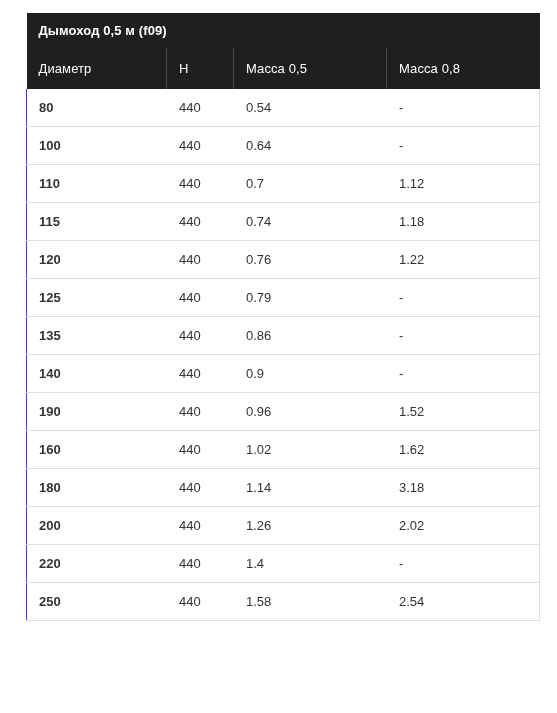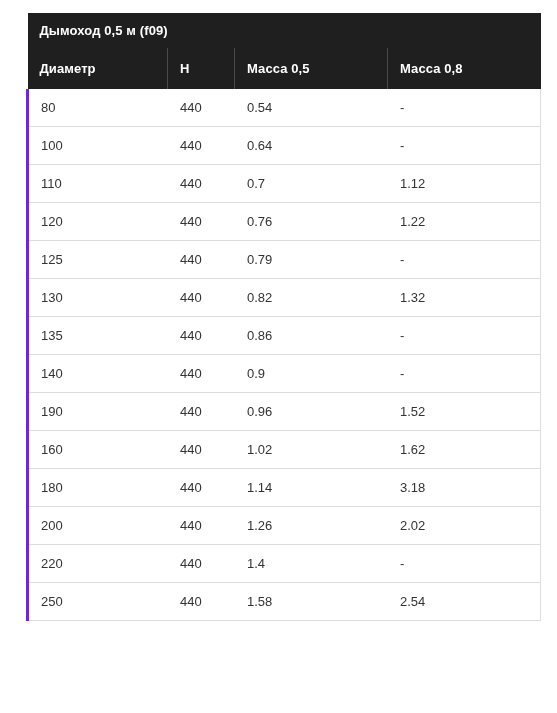--- a/index.html
+++ b/index.html
@@ -40,21 +40,21 @@
     font-size: 13px;
     padding: 10px 0 10px 12px;
     border: none;
     letter-spacing: 0.1px;
   }
 
   
   tr.head-row th {
     background: #1f1f1f;
     color: #ffffff;
-    font-weight: bold;
+    font-weight: normal;
     font-size: 13px;
     text-align: left;
     padding: 13px 0 13px 12px;
     border-left: 1px solid #4a4a4a;
     letter-spacing: 0.1px;
     white-space: nowrap;
   }
   tr.head-row th:first-child {
     border-left: none;
   }
@@ -66,21 +66,22 @@
     font-size: 13px;
     padding: 11px 0 11px 12px;
     border-bottom: 1px solid #dddddd;
     border-left: 1px solid #ffffff;
     white-space: nowrap;
   }
   tbody tr.data-row:first-child td {
     border-top: none;
   }
   tbody tr.data-row td.edge-left {
-    border-left: 3px solid #6d28d9;
+    border-left: 1px solid #6d28d9;
+    font-weight: bold;
   }
   tbody tr.data-row td.edge-right {
     border-right: 1px solid #dddddd;
   }
 </style>
 </head>
 <body>
 
 <div class="page">
   <table class="spec-table">
@@ -114,36 +115,36 @@
           <td>0.64</td>
           <td class="edge-right">-</td>
         </tr>
         <tr class="data-row">
           <td class="edge-left">110</td>
           <td>440</td>
           <td>0.7</td>
           <td class="edge-right">1.12</td>
         </tr>
         <tr class="data-row">
+          <td class="edge-left">115</td>
+          <td>440</td>
+          <td>0.74</td>
+          <td class="edge-right">1.18</td>
+        </tr>
+        <tr class="data-row">
           <td class="edge-left">120</td>
           <td>440</td>
           <td>0.76</td>
           <td class="edge-right">1.22</td>
         </tr>
         <tr class="data-row">
           <td class="edge-left">125</td>
           <td>440</td>
           <td>0.79</td>
           <td class="edge-right">-</td>
-        </tr>
-        <tr class="data-row">
-          <td class="edge-left">130</td>
-          <td>440</td>
-          <td>0.82</td>
-          <td class="edge-right">1.32</td>
         </tr>
         <tr class="data-row">
           <td class="edge-left">135</td>
           <td>440</td>
           <td>0.86</td>
           <td class="edge-right">-</td>
         </tr>
         <tr class="data-row">
           <td class="edge-left">140</td>
           <td>440</td>

